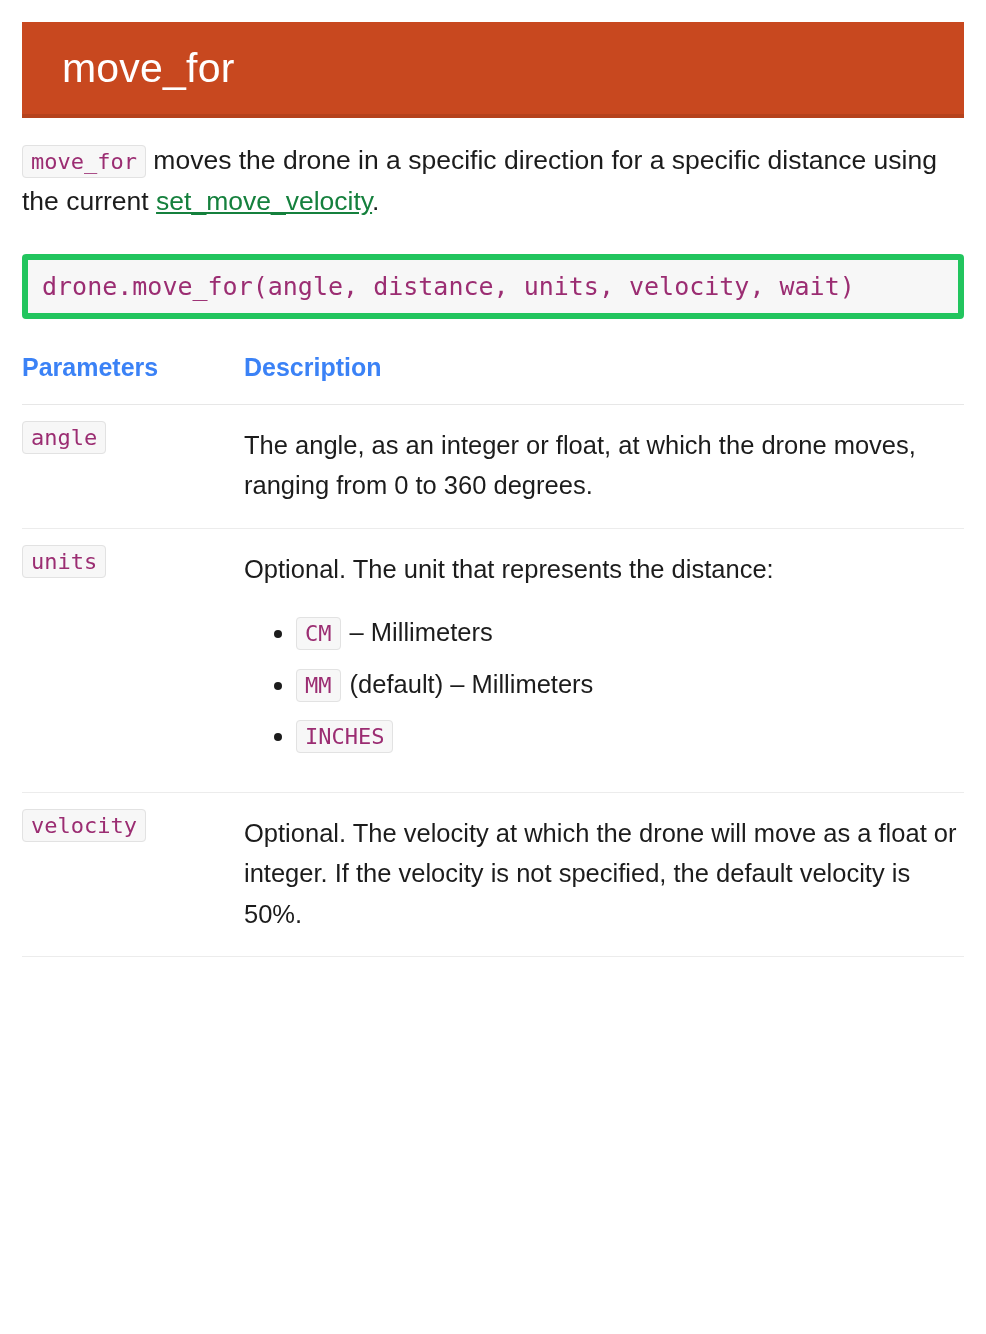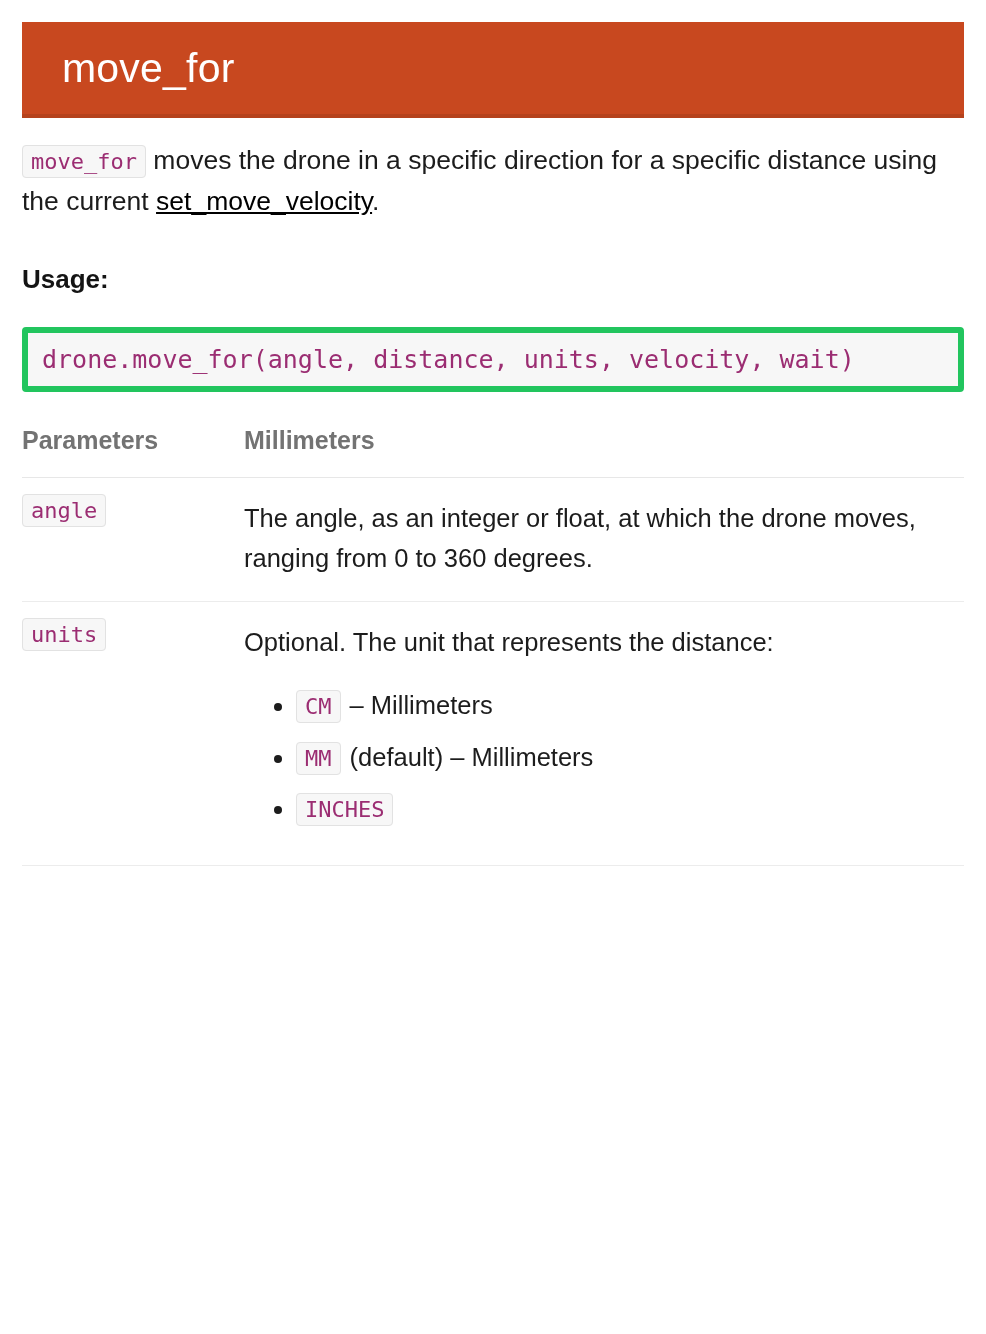--- a/index.html
+++ b/index.html
@@ -45,21 +45,21 @@
     box-sizing: border-box;
   }
 
   .intro {
     margin-top: 22px;
     font-size: 26.5px;
     line-height: 1.55;
     color: #1c1c1c;
   }
   .intro a {
-    color: #000000;
+    color: #15803d;
     text-decoration: underline;
   }
 
   code.inline {
     font-family: "DejaVu Sans Mono", monospace;
     font-size: 22px;
     color: #9b2d72;
     background: #f7f7f7;
     border: 1px solid #e2e2e2;
     border-radius: 4px;
@@ -92,21 +92,21 @@
   table.params {
     margin-top: 34px;
     width: 100%;
     border-collapse: collapse;
     table-layout: fixed;
   }
   table.params th {
     text-align: left;
     font-size: 25px;
     font-weight: bold;
-    color: #737373;
+    color: #3b82f6;
     padding: 0 0 22px 0;
     border-bottom: 1px solid #e7e7e7;
   }
   th.col-param { width: 222px; padding-left: 24px; }
   th.col-desc  { padding-left: 24px; }
 
   table.params td {
     vertical-align: top;
     padding: 20px 0 22px 0;
     border-bottom: 1px solid #ececec;
@@ -141,29 +141,28 @@
 <div class="page">
 
   <div class="banner">
     <div class="banner-title">move_for</div>
   </div>
 
   <div class="content">
 
     <p class="intro"><code class="inline">move_for</code><span> moves the drone in a specific direction for a specific distance using the current </span><a href="#">set_move_velocity</a><span>.</span></p>
 
-    <div class="usage-label">Usage:</div>
 
     <div class="codeblock">drone.move_for(angle, distance, units, velocity, wait)</div>
 
     <table class="params">
       <thead>
         <tr>
           <th class="col-param">Parameters</th>
-          <th class="col-desc">Millimeters</th>
+          <th class="col-desc">Description</th>
         </tr>
       </thead>
       <tbody>
         <tr>
           <td class="param-cell">
             <code class="inline">angle</code>
           </td>
           <td class="desc-cell">The angle, as an integer or float, at which the drone moves, ranging from 0 to 360 degrees.</td>
         </tr>
 
@@ -175,17 +174,23 @@
           <td class="desc-cell">
             <span>Optional. The unit that represents the distance:</span>
             <ul class="units-list">
               <li><code class="inline">CM</code><span> – Millimeters</span></li>
               <li><code class="inline">MM</code><span> (default) – Millimeters</span></li>
               <li><code class="inline">INCHES</code><span></span></li>
             </ul>
           </td>
         </tr>
 
+        <tr>
+          <td class="param-cell">
+            <code class="inline">velocity</code>
+          </td>
+          <td class="desc-cell">Optional. The velocity at which the drone will move as a float or integer. If the velocity is not specified, the default velocity is 50%.</td>
+        </tr>
       </tbody>
     </table>
 
   </div>
 </div>
 
 </body></html>

